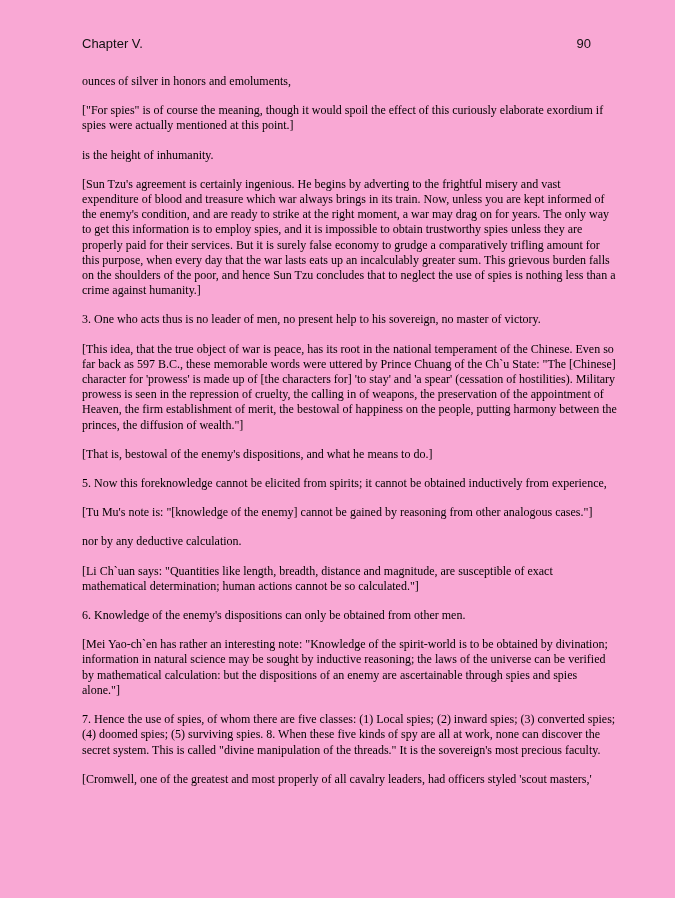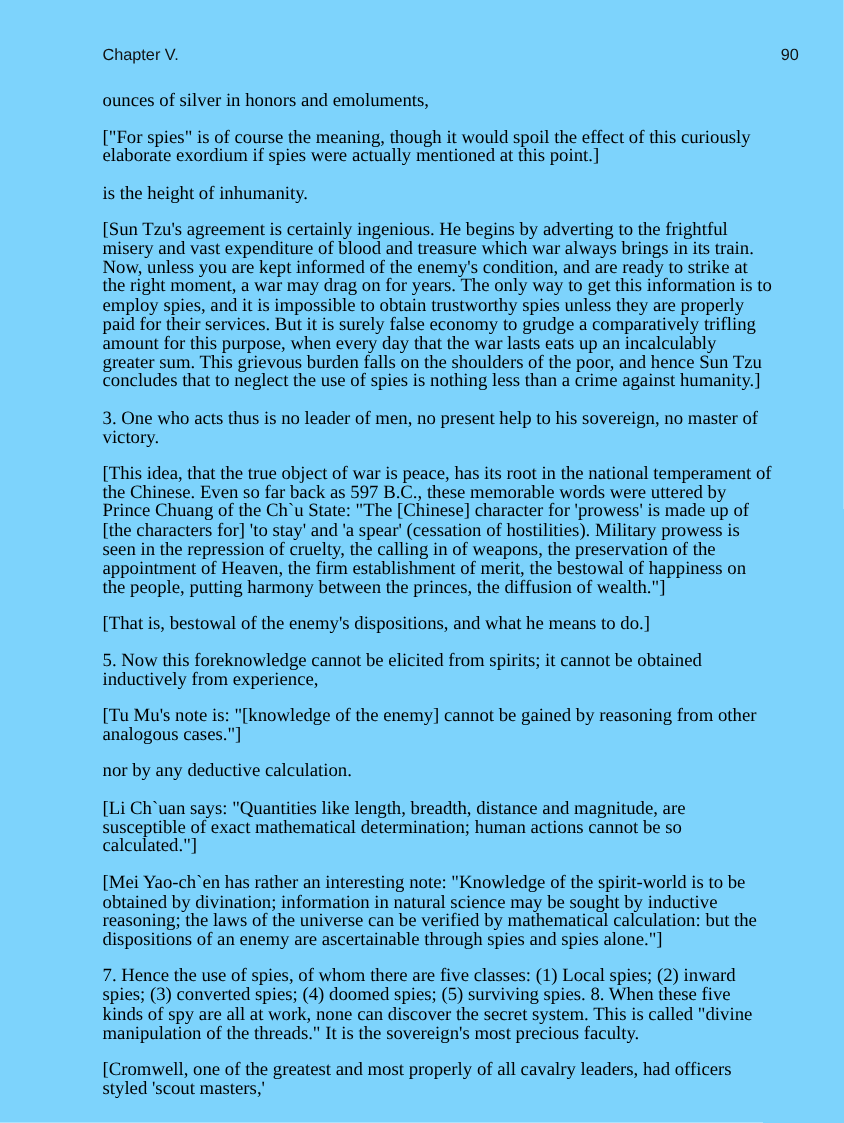--- a/index.html
+++ b/index.html
@@ -11,35 +11,35 @@
     width: 675px;
     height: 898px;
     overflow: hidden;
     font-family: "Liberation Serif", serif;
     color: #000000;
   }
   .page {
     box-sizing: border-box;
     width: 675px;
     height: 898px;
-    padding: 36px 36px 0 82px;
-    background: #7dd3fc;
+    padding: 36px 84px 0 82px;
+    background: #f9a8d4;
   }
   .page-header {
     display: flex;
     justify-content: space-between;
     align-items: baseline;
     font-family: "Liberation Sans", sans-serif;
     font-size: 13px;
     color: #111111;
   }
   .document-body {
     margin-top: 23px;
     width: 536px;
-    font-size: 15px;
+    font-size: 12px;
     line-height: 15.2px;
   }
   .document-body p {
     margin: 0 0 14px 0;
     text-align: left;
   }
   .num-blue {
     color: #56619b;
   }
 </style>
@@ -58,18 +58,19 @@
     <p>["For spies" is of course the meaning, though it would spoil the effect of this curiously elaborate exordium if spies were actually mentioned at this point.]</p>
     <p>is the height of inhumanity.</p>
     <p>[Sun Tzu's agreement is certainly ingenious. He begins by adverting to the frightful misery and vast expenditure of blood and treasure which war always brings in its train. Now, unless you are kept informed of the enemy's condition, and are ready to strike at the right moment, a war may drag on for years. The only way to get this information is to employ spies, and it is impossible to obtain trustworthy spies unless they are properly paid for their services. But it is surely false economy to grudge a comparatively trifling amount for this purpose, when every day that the war lasts eats up an incalculably greater sum. This grievous burden falls on the shoulders of the poor, and hence Sun Tzu concludes that to neglect the use of spies is nothing less than a crime against humanity.]</p>
     <p>3. One who acts thus is no leader of men, no present help to his sovereign, no master of victory.</p>
     <p>[This idea, that the true object of war is peace, has its root in the national temperament of the Chinese. Even so far back as 597 B.C., these memorable words were uttered by Prince Chuang of the Ch`u State: "The [Chinese] character for 'prowess' is made up of [the characters for] 'to stay' and 'a spear' (cessation of hostilities). Military prowess is seen in the repression of cruelty, the calling in of weapons, the preservation of the appointment of Heaven, the firm establishment of merit, the bestowal of happiness on the people, putting harmony between the princes, the diffusion of wealth."]</p>
     <p>[That is, bestowal of the enemy's dispositions, and what he means to do.]</p>
     <p>5. Now this foreknowledge cannot be elicited from spirits; it cannot be obtained inductively from experience,</p>
     <p>[Tu Mu's note is: "[knowledge of the enemy] cannot be gained by reasoning from other analogous cases."]</p>
     <p>nor by any deductive calculation.</p>
     <p>[Li Ch`uan says: "Quantities like length, breadth, distance and magnitude, are susceptible of exact mathematical determination; human actions cannot be so calculated."]</p>
+    <p>6. Knowledge of the enemy's dispositions can only be obtained from other men.</p>
     <p>[Mei Yao-ch`en has rather an interesting note: "Knowledge of the spirit-world is to be obtained by divination; information in natural science may be sought by inductive reasoning; the laws of the universe can be verified by mathematical calculation: but the dispositions of an enemy are ascertainable through spies and spies alone."]</p>
     <p>7. Hence the use of spies, of whom there are five classes: (1) Local spies; (2) inward spies; (3) converted spies; (4) doomed spies; (5) surviving spies. 8. When these five kinds of spy are all at work, none can discover the secret system. This is called "divine manipulation of the threads." It is the sovereign's most precious faculty.</p>
     <p>[Cromwell, one of the greatest and most properly of all cavalry leaders, had officers styled 'scout masters,'</p>
   </div>
 
 </div>
 
 </body></html>

